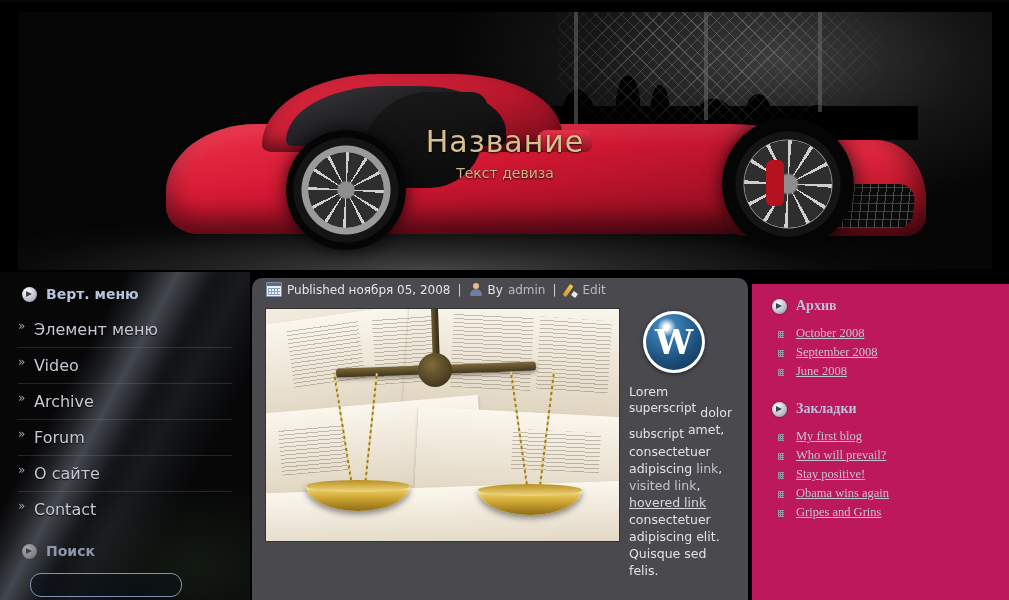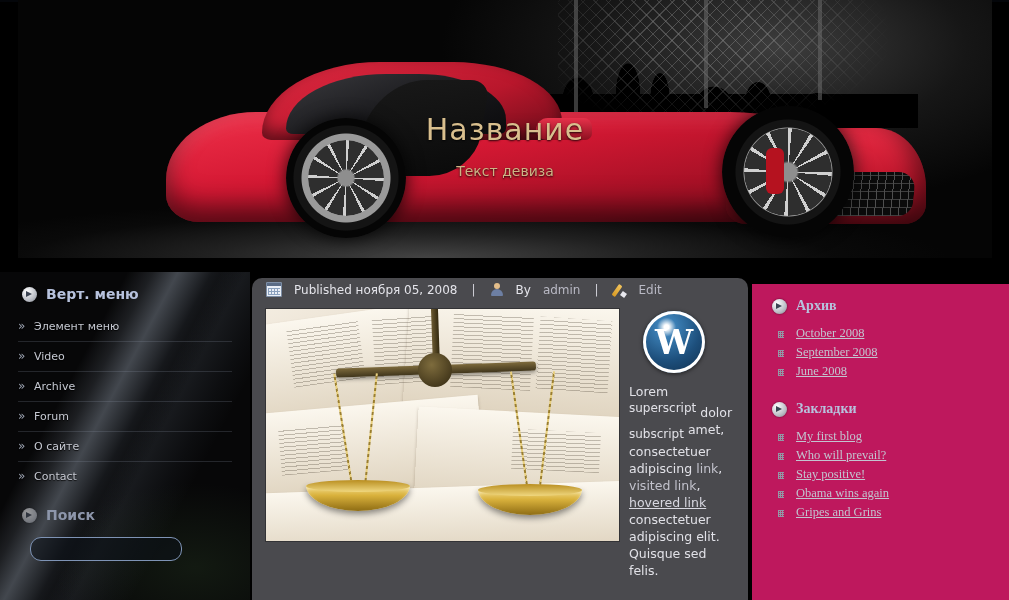--- a/index.html
+++ b/index.html
@@ -26,21 +26,21 @@
   .topstrip {
     position: absolute;
     left: 0; top: 0;
     width: 1009px; height: 2px;
     background: #04060a;
   }
 
   
   #banner {
     position: absolute;
-    left: 18px; top: 0;
+    left: 18px; top: 12px;
     width: 974px; height: 258px;
     overflow: hidden;
     background: #0f172a;
   }
   .bnr-sky {
     position: absolute; inset: 0;
     background:
       radial-gradient(ellipse 420px 200px at 78% 18%, #3d3d3d 0%, #161616 45%, #050505 80%),
       linear-gradient(180deg, #090909 0%, #050505 60%, #0b0b0b 100%);
   }
@@ -186,21 +186,21 @@
     display: block;
     font-family: "DejaVu Sans", sans-serif;
     font-size: 30px;
     font-weight: 400;
     letter-spacing: 1px;
     color: #d9bf8e;
     text-shadow: 0 1px 2px rgba(0,0,0,.8);
   }
   #banner-title .bt-tag {
     display: block;
-    margin-top: 16px;
+    margin-top: 6px;
     font-size: 14px;
     color: #cdb485;
     text-shadow: 0 1px 2px rgba(0,0,0,.85);
   }
 
   
   #cols {
     position: absolute;
     left: 0; top: 272px;
     width: 1009px; height: 328px;
@@ -248,21 +248,21 @@
 
   ul.vmenu { list-style: none; margin: 0; padding: 0; }
   ul.vmenu li {
     border-bottom: 1px solid rgba(140,150,170,.22);
     margin: 0 18px 0 18px;
   }
   ul.vmenu li:last-child { border-bottom: none; }
   ul.vmenu a {
     display: block;
     padding: 8px 0 8px 16px;
-    font-size: 11px;
+    font-size: 16px;
     color: #c6c9d2;
     text-decoration: none;
     position: relative;
     text-shadow: 0 1px 1px rgba(0,0,0,.9);
   }
   ul.vmenu a::before {
     content: "\00bb";
     position: absolute;
     left: 0; top: 7px;
     color: #9fa6b5;
@@ -296,21 +296,21 @@
   }
   #post-title .t1 { color: #c8c9d4; }
   #post-title .t2 { color: #f0c3b0; }
   #post-title .t3 { color: #ffffff; }
   #post-title .t4 { color: #cfc9e0; }
 
   #post-meta {
     margin: 4px 0 0 14px;
     display: flex;
     align-items: center;
-    gap: 12px;
+    gap: 5px;
     font-size: 12px;
     color: #e4e4ea;
   }
   #post-meta .sep { color: #cfcfd6; margin: 0 2px; }
   #post-meta a { color: #b9b9c4; text-decoration: none; }
 
   .ic {
     display: inline-block;
     width: 14px; height: 13px;
     flex: none;

